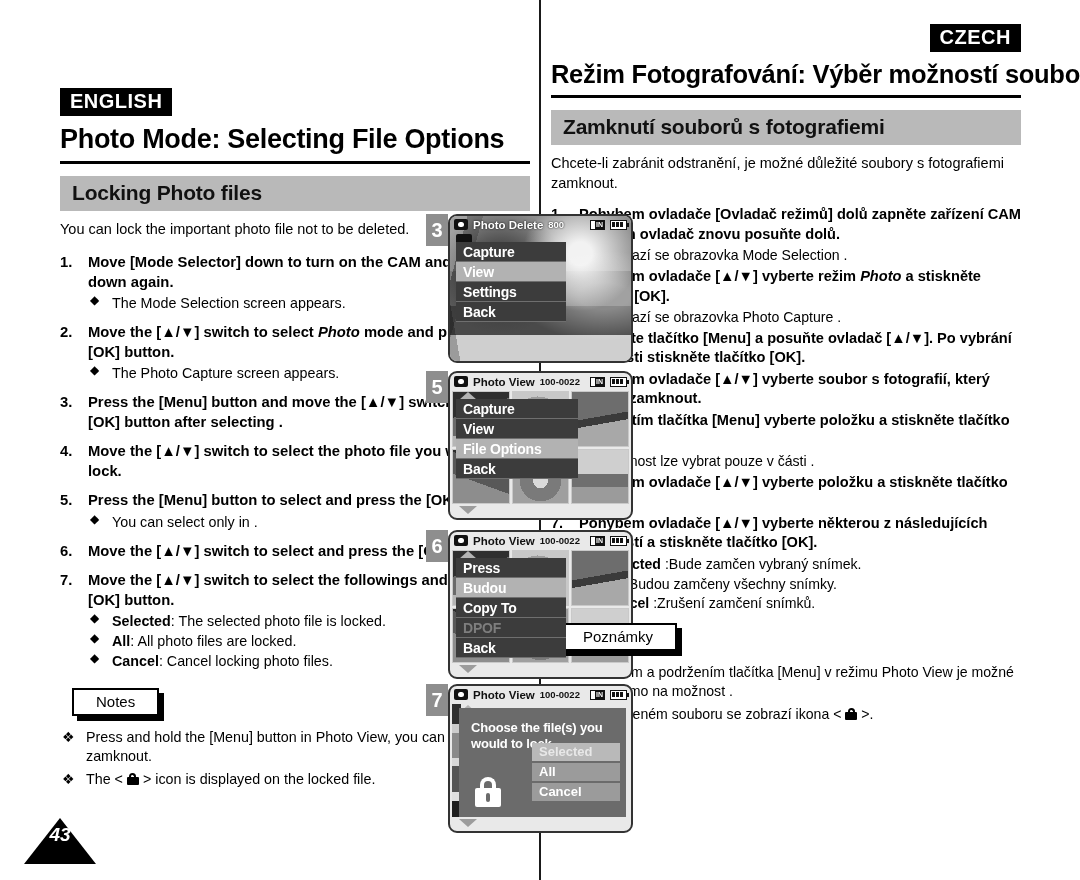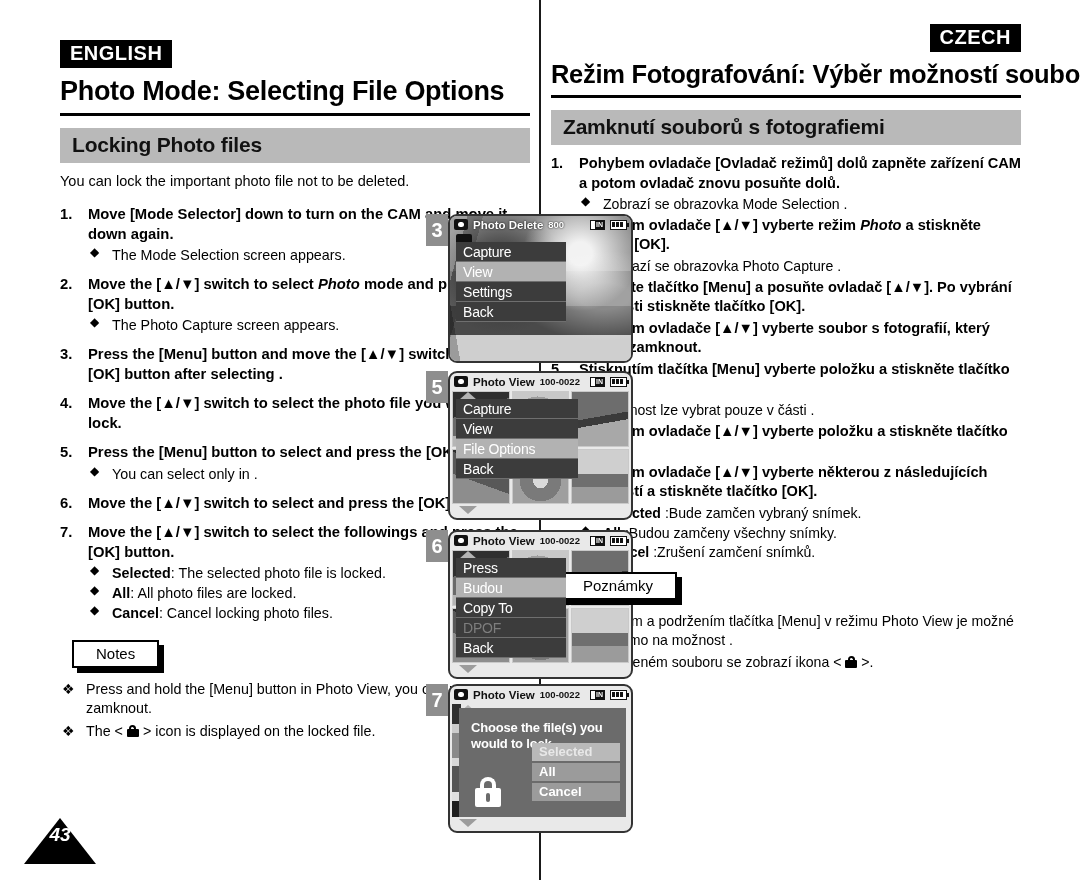--- a/index.html
+++ b/index.html
@@ -10,21 +10,21 @@
     color:#000;position:relative;overflow:hidden;
     -webkit-font-smoothing:antialiased;
   }
   .page{position:absolute;inset:0;}
 
   
   .divider{position:absolute;left:539px;top:0;width:2px;height:880px;background:#1a1a1a;}
 
   
   .col{position:absolute;top:0;}
-  .col-en{left:60px;width:470px;}
+  .col-en{left:60px;width:470px;margin-top:48px;}
   .col-cz{left:551px;width:470px;}
 
   
   .langtag{
     display:inline-block;background:#000;color:#fff;
     font-weight:bold;font-size:20px;letter-spacing:.5px;
     padding:2px 10px 3px 10px;line-height:1.15;
   }
   .langrow{height:34px;}
   .langrow.right{text-align:right;}
@@ -154,21 +154,21 @@
     position:absolute;left:9px;width:0;height:0;
     border-left:9px solid transparent;border-right:9px solid transparent;z-index:7;
   }
   .arrowup{top:19px;border-bottom:8px solid #b4b4b4;}
   .arrowdn{bottom:4px;border-top:8px solid #9c9c9c;}
 
   
   .menu{position:absolute;left:6px;top:26px;width:110px;z-index:8;}
   .menu .mi{
     height:20px;line-height:20px;padding-left:7px;
-    font-size:14px;font-weight:normal;color:#ffffff;background:#3c3c3c;
+    font-size:14px;font-weight:bold;color:#ffffff;background:#3c3c3c;
     border-bottom:1px solid #6f6f6f;letter-spacing:-.2px;box-sizing:border-box;
   }
   .menu .mi.sel{background:#b2b2b2;color:#ffffff;}
   .menu .mi.dim{color:#7e7e7e;}
   .menu.wide{width:122px;}
 
   
   .dlg{position:absolute;left:9px;top:22px;right:5px;bottom:14px;background:#6b6b6b;z-index:9;}
   .dlg .msg{
     color:#fff;font-size:13px;font-weight:bold;line-height:1.25;
@@ -233,20 +233,21 @@
       </ul>
   </div>
 
   <div class="col col-cz">
     <div class="langrow right" style="padding-top:24px;">
       <span class="langtag">CZECH</span>
     </div>
     <div class="mainhead cz">Režim Fotografování: Výběr možností souborů</div>
     <div class="headrule"></div>
     <div class="secbar">Zamknutí souborů s fotografiemi</div>
+    <div class="intro">Chcete-li zabránit odstranění, je možné důležité soubory s fotografiemi zamknout.</div>
     <ol class="steps" id="steps-cz">
         <li><span class="num">1.</span><span>Pohybem ovladače [Ovladač režimů] dolů zapněte zařízení CAM a potom ovladač znovu posuňte dolů.</span><ul class="subs">
             <li><span class="dia">◆</span>Zobrazí se obrazovka Mode Selection <výběr režimu="">.</výběr></li>
           </ul></li>
         <li><span class="num">2.</span><span>Pohybem ovladače [▲/▼] vyberte režim <span class="italic">Photo</span> <fotografování> a stiskněte tlačítko [OK].</fotografování></span><ul class="subs">
             <li><span class="dia">◆</span>Zobrazí se obrazovka Photo Capture <fotografování>.</fotografování></li>
           </ul></li>
         <li><span class="num">3.</span><span>Stiskněte tlačítko [Menu] a posuňte ovladač [▲/▼]. Po vybrání možnosti <view> <prohlížet> stiskněte tlačítko [OK].</prohlížet></view></span></li>
         <li><span class="num">4.</span><span>Pohybem ovladače [▲/▼] vyberte soubor s fotografií, který chcete zamknout.</span></li>
         <li><span class="num">5.</span><span>Stisknutím tlačítka [Menu] vyberte položku <file options=""> <možnosti souboru=""> a stiskněte tlačítko [OK].</možnosti></file></span><ul class="subs">

